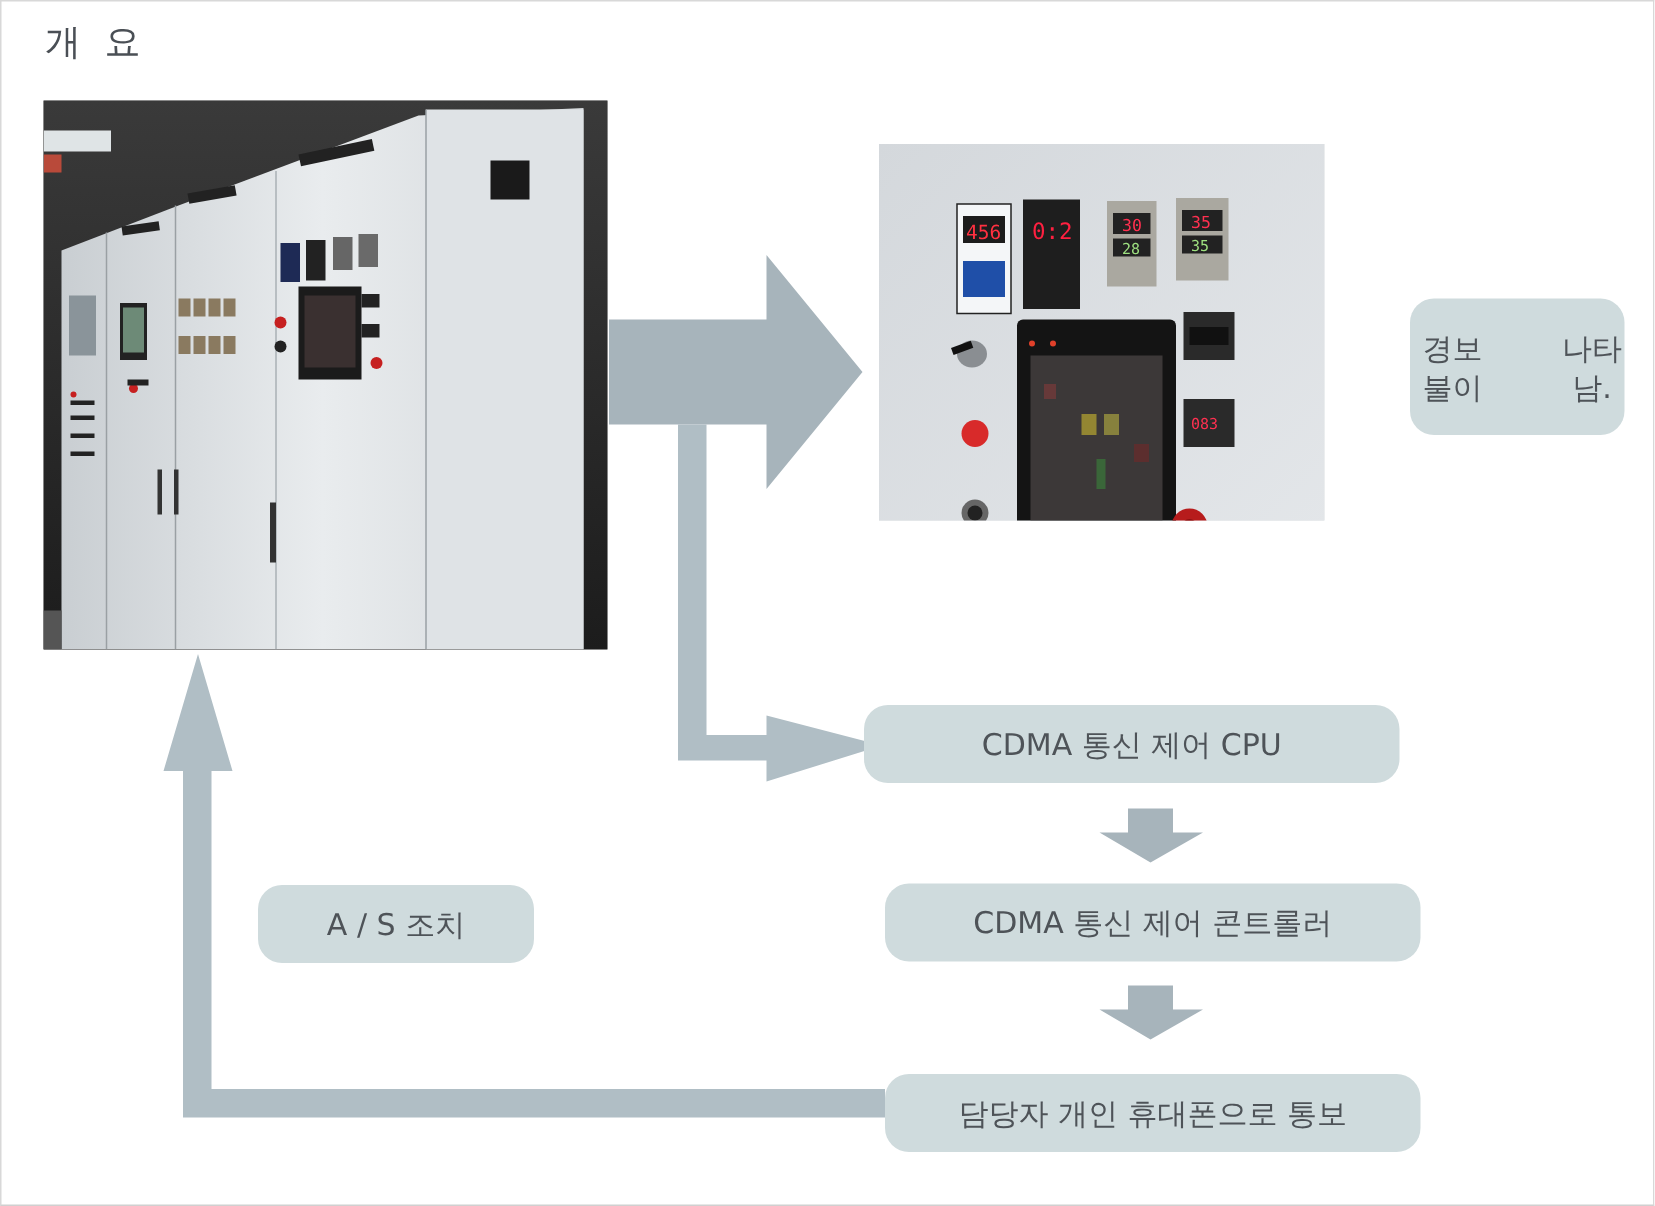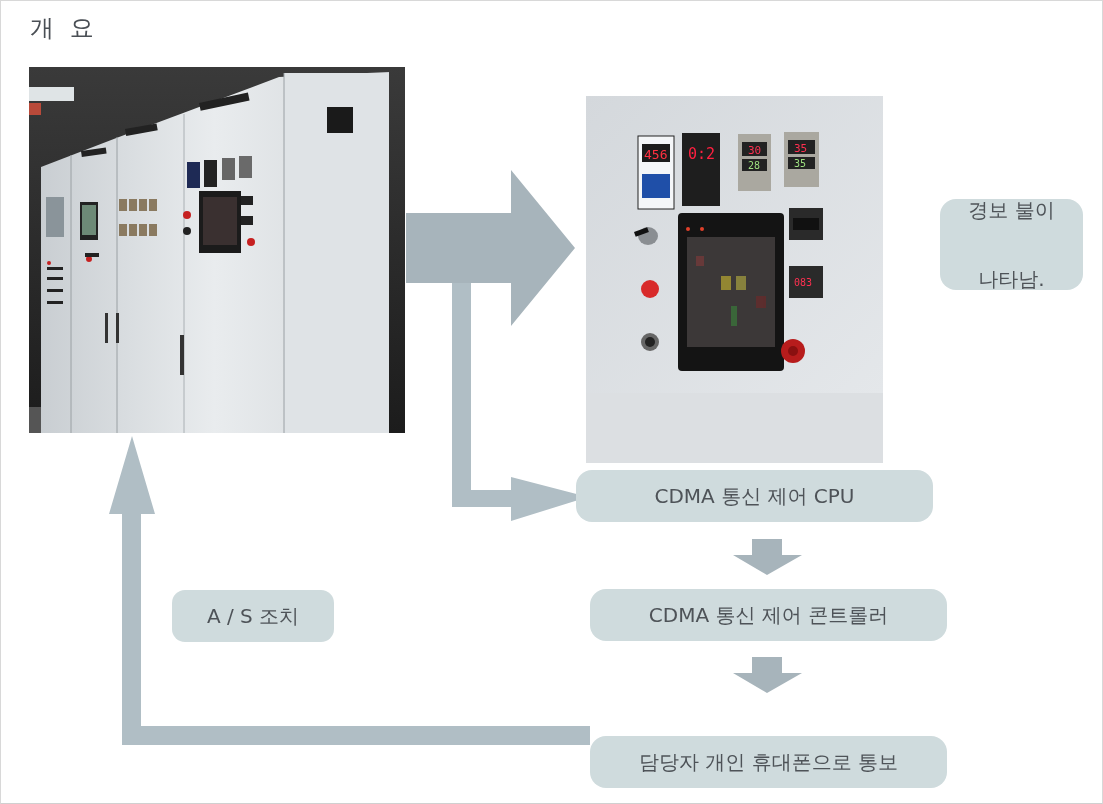--- a/index.html
+++ b/index.html
@@ -17,21 +17,21 @@
       font-size: 24px; color: #4a4f55; letter-spacing: 4px;
     }
     svg.arrows { position: absolute; left: 0; top: 0; }
     .photo { position: absolute; overflow: hidden; }
     .pill {
       position: absolute; background: #cfdbdd; border-radius: 16px;
       color: #4e5358; font-size: 20px; display: flex; align-items: center;
       justify-content: center; text-align: center;
     }
     .pill span { display: block; }
-    .alarm { flex-direction: column; line-height: 26px; border-radius: 16px; gap: 43px; }
+    .alarm { flex-direction: row; line-height: 26px; border-radius: 16px; gap: 43px; }
   </style>
 </head>
 <body>
 
 <div class="frame"></div>
 
 <div class="title">개 요</div>
 
 <div class="photo" style="left:29px; top:67px; width:376px; height:366px; background:#2a2a2a;">
   <svg width="376" height="366">
@@ -99,21 +99,21 @@
       <rect x="56" y="186" width="14" height="4"></rect>
     </g>
 
     <rect x="76" y="246" width="3" height="30" fill="#333"></rect>
     <rect x="87" y="246" width="3" height="30" fill="#333"></rect>
     <rect x="151" y="268" width="4" height="40" fill="#333"></rect>
     <rect x="0" y="340" width="12" height="26" fill="#555"></rect>
   </svg>
 </div>
 
-<div class="photo" style="left:586px; top:96px; width:297px; height:367px; background:#dcdfe2;">
+<div class="photo" style="left:586px; top:96px; width:297px; height:251px; background:#dcdfe2;">
   <svg width="297" height="297">
     <defs>
       <linearGradient id="pan" x1="0" y1="0" x2="1" y2="1">
         <stop offset="0" stop-color="#d4d8dc"></stop>
         <stop offset="1" stop-color="#e4e7ea"></stop>
       </linearGradient>
     </defs>
     <rect width="297" height="297" fill="url(#pan)"></rect>
 
     <rect x="52" y="40" width="36" height="73" fill="#f4f6f8" stroke="#222"></rect>
@@ -182,19 +182,19 @@
 </div>
 
 <div class="pill" style="left:576px; top:470px; width:357px; height:52px;">
   <span>CDMA 통신 제어 CPU</span>
 </div>
 
 <div class="pill" style="left:590px; top:589px; width:357px; height:52px;">
   <span>CDMA 통신 제어 콘트롤러</span>
 </div>
 
-<div class="pill" style="left:590px; top:736px; width:357px; height:52px;">
+<div class="pill" style="left:590px; top:716px; width:357px; height:52px;">
   <span>담당자 개인 휴대폰으로 통보</span>
 </div>
 
-<div class="pill" style="left:172px; top:590px; width:162px; height:52px;border-radius:13px;">
+<div class="pill" style="left:172px; top:590px; width:184px; height:52px;">
   <span>A / S 조치</span>
 </div>
 
 </body></html>

